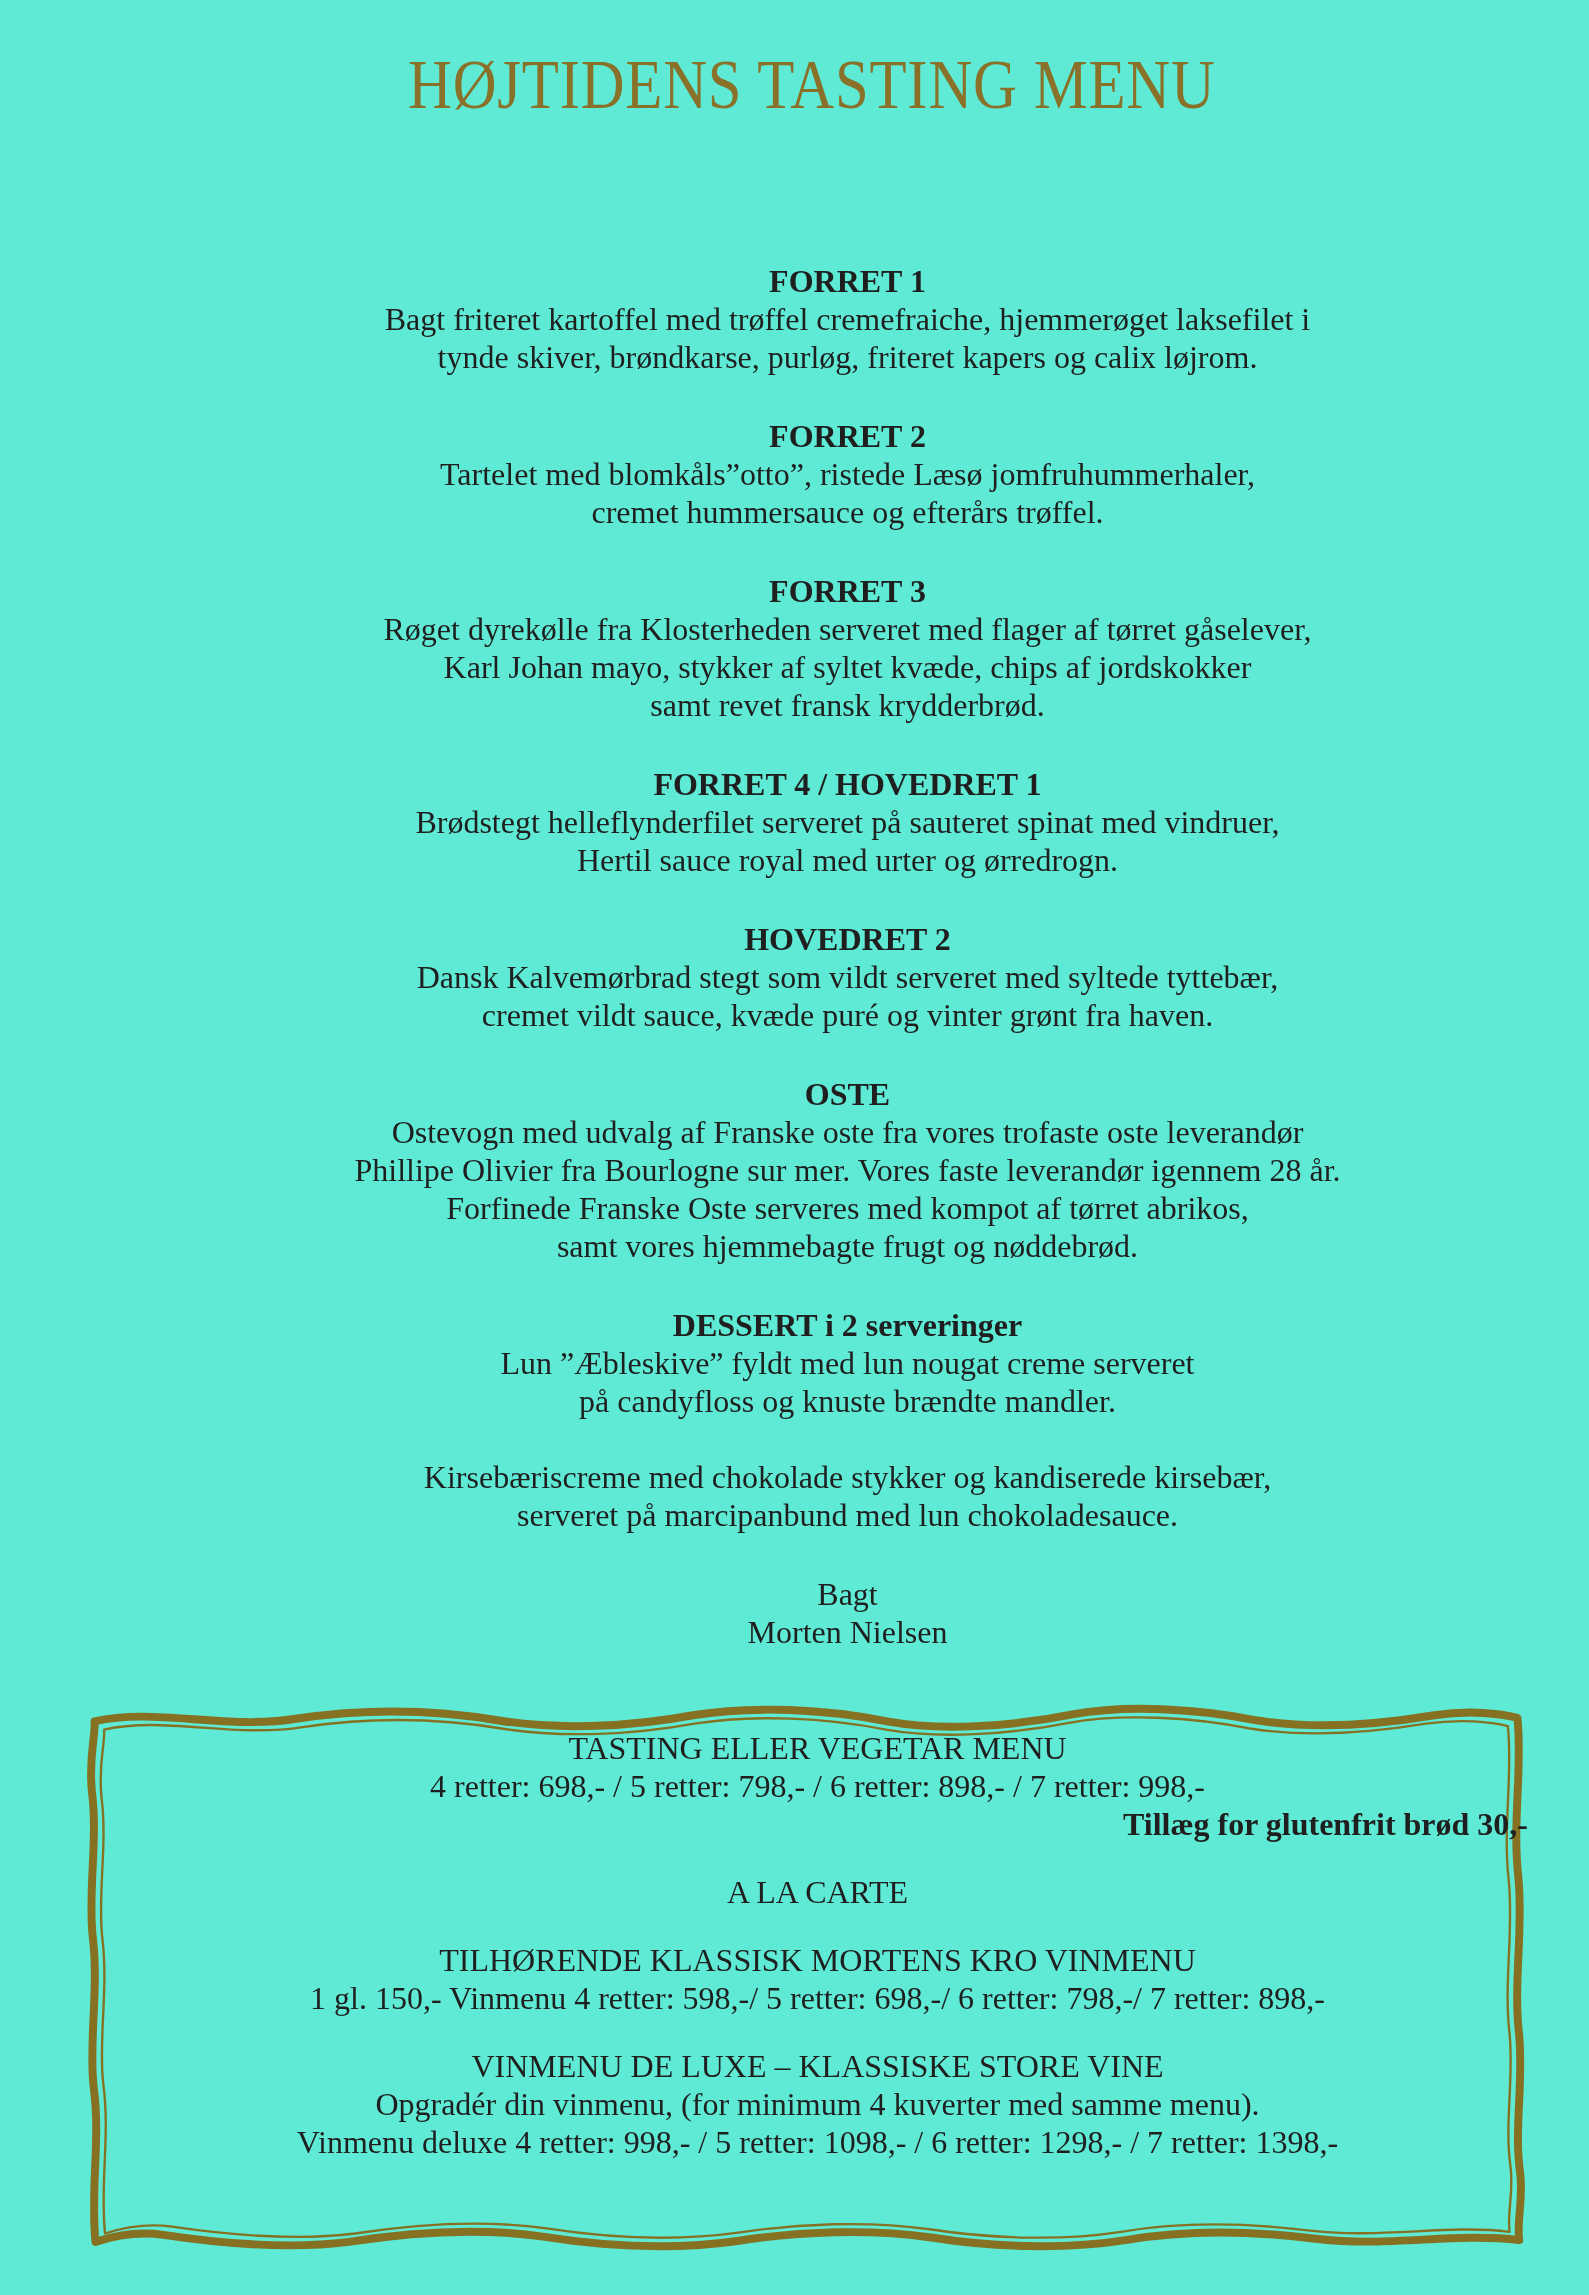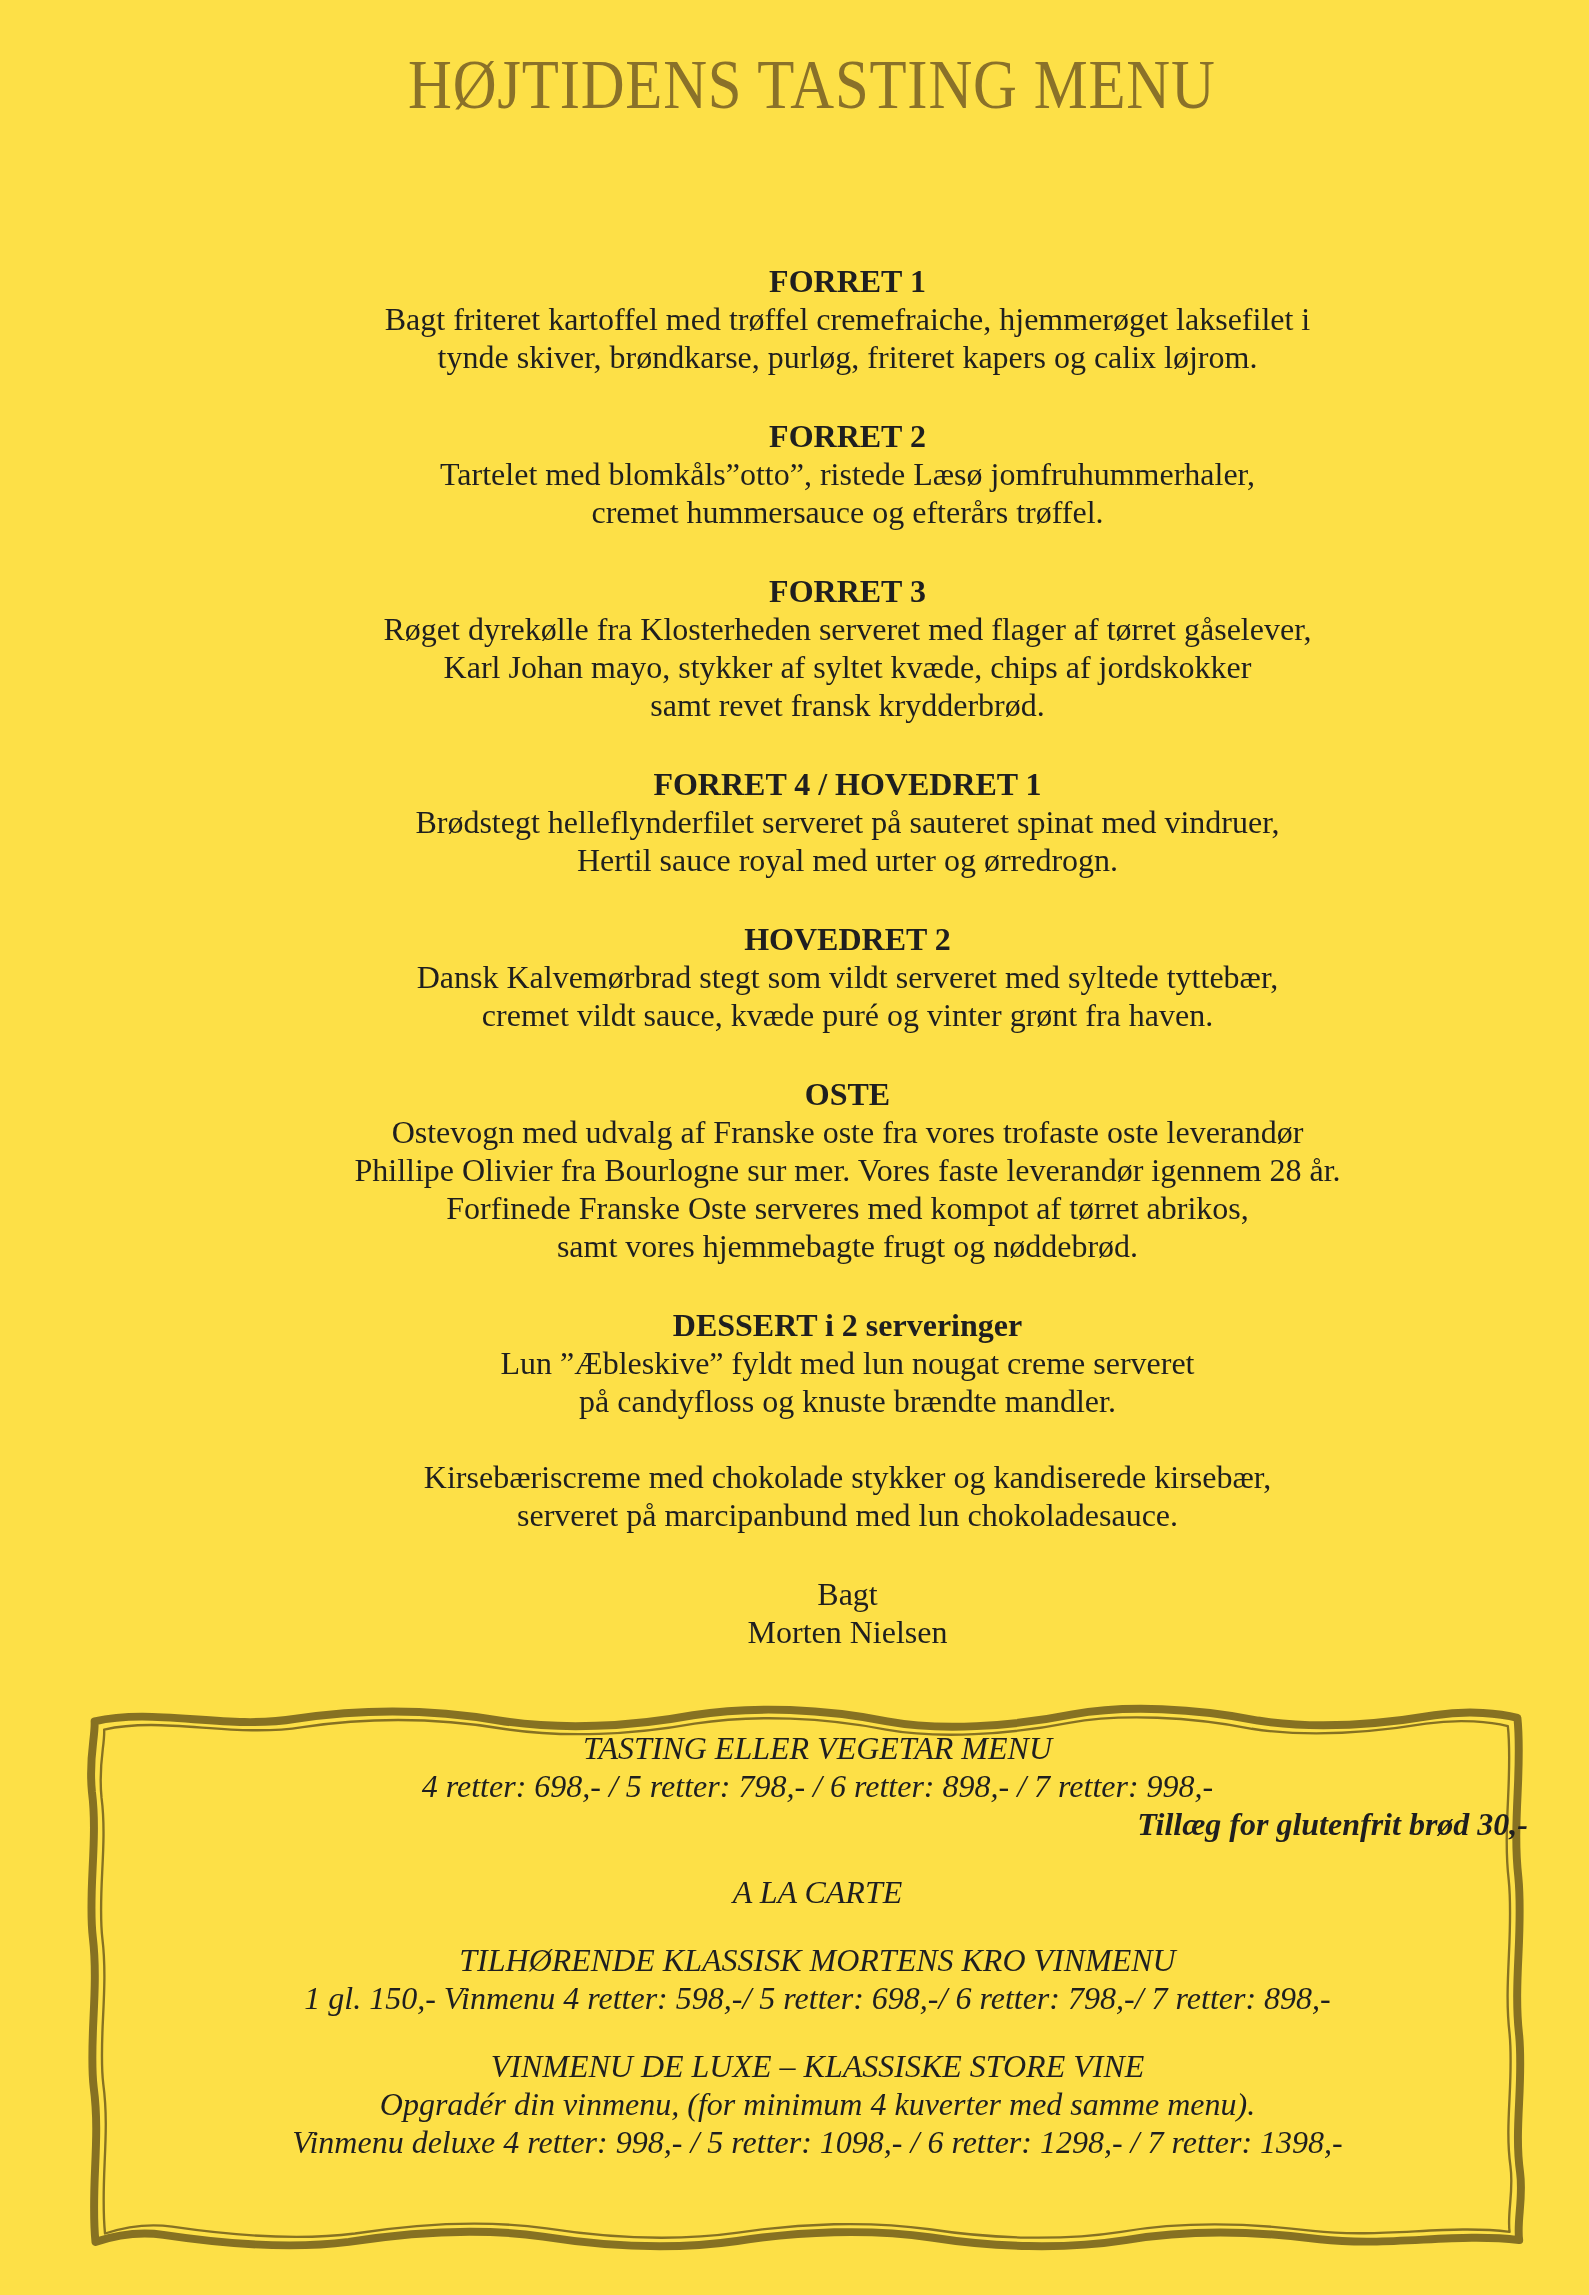--- a/index.html
+++ b/index.html
@@ -37,21 +37,20 @@
   }
   .section { margin-bottom: 41px; margin-top: 20px; }
   .section-heading { font-weight: bold; }
   .line { white-space: nowrap; }
   .price-box {
     position: absolute;
     left: 84px;
     top: 1702px;
     width: 1444px;
     height: 554px;
-    font-style: italic;
   }
   .price-box svg {
     position: absolute;
     left: 0; top: 0;
     width: 100%; height: 100%;
     display: block;
   }
   .box-content {
     position: absolute;
     left: 23px; right: 0; top: 0;
@@ -59,21 +58,21 @@
     text-align: center;
     font-size: 32px;
     line-height: 38px;
   }
   .box-group { margin-bottom: 30px; }
   .bold { font-weight: bold; text-align: right; }
 </style>
 </head>
 <body>
 
-<div class="page" style="color: rgb(31, 31, 31); background: #fde047;">
+<div class="page" style="color: rgb(31, 31, 31); background: #5eead4;">
 
   <div class="title-wrap">
     <h1 class="page-title" style="color: rgb(138, 113, 41);">HØJTIDENS TASTING MENU</h1>
   </div>
 
   <div class="menu-col">
     <div>
   <div class="section">
     <div class="line section-heading">FORRET 1</div>
     <div>

